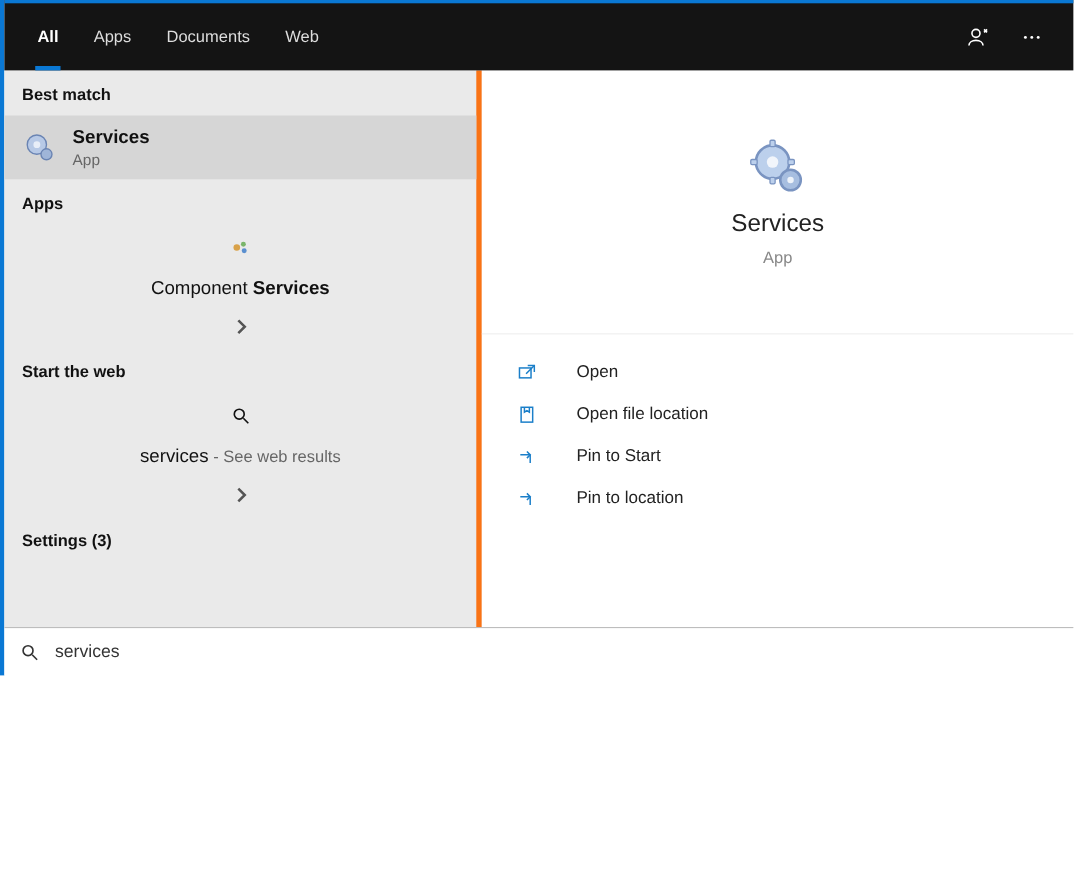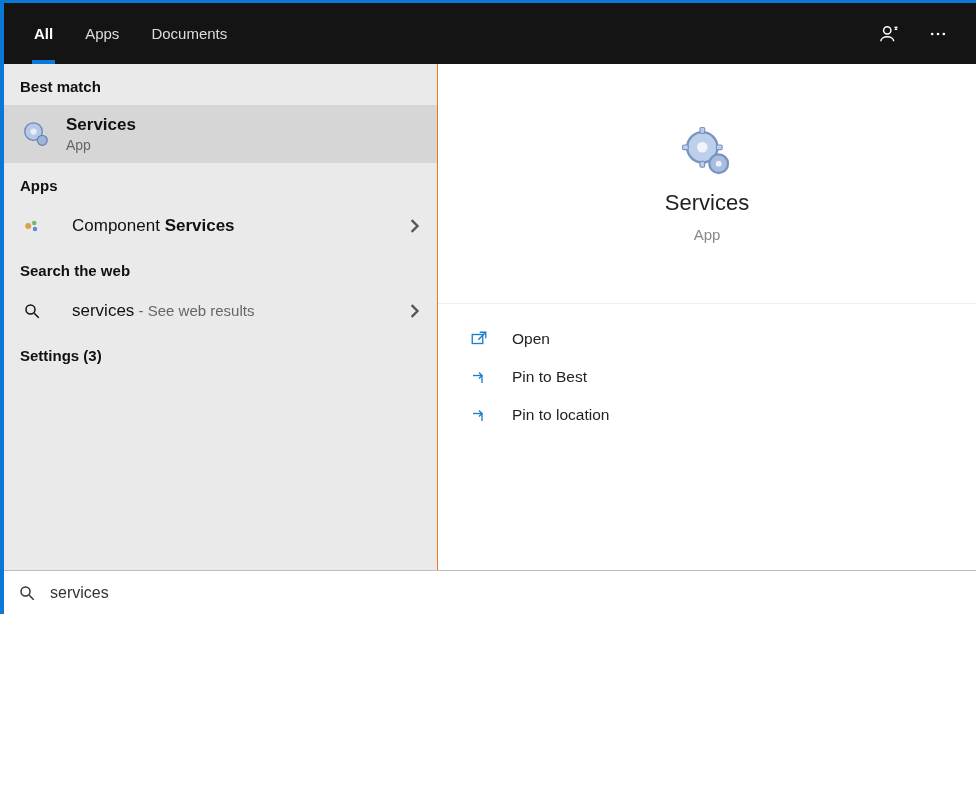--- a/index.html
+++ b/index.html
@@ -13,44 +13,44 @@
   .tab.active { color: #fff; font-weight: 600; }
   .tab.active::after { content:""; position:absolute; left:14px; right:14px; bottom:0; height:4px; background:#0a78d4; }
   .tab .chev { margin-left: 6px; }
   .tabbar-spacer { flex: 1; }
   .tabbar-icon { width: 48px; height: 48px; display: flex; align-items: center; justify-content: center; color:#fff; cursor:pointer; }
 
   
   .main { flex: 1; display: flex; min-height: 0; }
 
   
-  .left { width: 434px; background: #eaeaea; display: flex; flex-direction: column; border-right: 1px solid #f97316; }
+  .left { width: 434px; background: #eaeaea; display: flex; flex-direction: column; border-right: 5px solid #f97316; }
   .section-header { font-size: 15px; font-weight: 600; color:#111; padding: 14px 16px 10px 16px; }
   .best-match { background: #d6d6d6; display: flex; align-items: center; padding: 10px 16px; gap: 14px; cursor:pointer; }
   .gear-icon { width: 32px; height: 32px; display:flex; align-items:center; justify-content:center; }
   .best-match .titles { display:flex; flex-direction:column; }
   .best-match .title { font-size: 17px; font-weight: 700; color:#111; }
   .best-match .sub { font-size: 14px; color:#666; margin-top:2px; }
 
-  .row { display:flex; align-items:center; padding: 12px 16px; gap: 28px; cursor:pointer; }
+  .row { display:flex; align-items:center; padding: 12px 16px; gap: 18px; cursor:pointer;flex-direction:column; }
   .row .ricon { width: 24px; display:flex; justify-content:center; color:#222; }
   .row .label { flex:1; font-size: 17px; color:#111; }
   .row .label .bold { font-weight: 700; }
   .row .label .hint { color:#666; font-size:15px;margin-top:40px; }
   .row .chev { color:#555; }
 
   
   .right { flex:1; background:#fff; display:flex; flex-direction:column; }
   .detail-top { height: 240px; display:flex; flex-direction:column; align-items:center; justify-content:center; gap:10px; border-bottom:1px solid #eee; }
   .big-gear { width: 56px; height: 56px; }
   .detail-title { font-size: 22px; color:#222; }
   .detail-sub { font-size: 15px; color:#888; }
 
   .actions { padding: 16px 24px; display:flex; flex-direction:column; }
-  .action { display:flex; align-items:center; gap:22px; padding:10px 6px; cursor:pointer; font-size:15.5px; color:#222; }
+  .action { display:flex; align-items:center; gap:34px; padding:10px 6px; cursor:pointer; font-size:15.5px; color:#222; }
   .action .aicon { width:22px; display:flex; justify-content:center; color:#1b7fc9; }
 
   
   .searchbar { height: 44px; border-top:1px solid #bdbdbd; background:#fff; display:flex; align-items:center; padding: 0 14px; gap:14px; }
   .searchbar .sicon { color:#333; }
   .searchbar input { border:none; outline:none; font-size:16px; flex:1; background:transparent; color:#333; }
 
   svg { display:block; }
 </style>
 </head>
@@ -60,20 +60,23 @@
 
   <div class="tabbar">
     <div class="tab active">
         <span>All</span>
       </div>
     <div class="tab">
         <span>Apps</span>
       </div>
     <div class="tab">
         <span>Documents</span>
+      </div>
+    <div class="tab">
+        <span>Web</span>
       </div>
     <div class="tabbar-spacer"></div>
     <div class="tabbar-icon">
       <svg width="22" height="22" viewBox="0 0 24 24" fill="none" stroke="#fff" stroke-width="1.6">
         <circle cx="9" cy="8" r="4"></circle>
           <path d="M2 20c0-3 3-5 7-5s7 2 7 5"></path>
           <path d="M17 4l3 3m0-3l-3 3"></path>
       </svg>
     </div>
     <div class="tabbar-icon">
@@ -118,21 +121,21 @@
         <span class="label">
           <span>Component </span><span class="bold">Services</span>
         </span>
         <span class="chev">
           <svg width="14" height="14" viewBox="0 0 12 12" fill="none" stroke="#555" stroke-width="2">
               <path d="M4 1 L9 6 L4 11"></path>
             </svg>
         </span>
       </div>
 
-      <div class="section-header">Search the web</div>
+      <div class="section-header">Start the web</div>
 
       <div class="row">
         <span class="ricon">
           <svg width="18" height="18" viewBox="0 0 24 24" fill="none" stroke="#111" stroke-width="2">
               <circle cx="10" cy="10" r="6"></circle>
               <line x1="15" y1="15" x2="21" y2="21"></line>
             </svg>
         </span>
         <span class="label">
           <span>services</span><span class="hint"> - See web results</span>
@@ -177,26 +180,35 @@
                 <rect x="3" y="6" width="14" height="12"></rect>
                 <path d="M13 3h8v8"></path>
                 <path d="M21 3L11 13"></path>
               </svg>
           </span>
           <span>Open</span>
         </div>
         <div class="action">
           <span class="aicon">
             <svg width="18" height="18" viewBox="0 0 24 24" fill="none" stroke="#1b7fc9" stroke-width="1.8">
+                <rect x="5" y="3" width="14" height="18"></rect>
+                <path d="M9 3v6l3-2 3 2V3"></path>
+              </svg>
+          </span>
+          <span>Open file location</span>
+        </div>
+        <div class="action">
+          <span class="aicon">
+            <svg width="18" height="18" viewBox="0 0 24 24" fill="none" stroke="#1b7fc9" stroke-width="1.8">
                 <path d="M4 10h12"></path>
                 <path d="M12 6l4 4-4 4"></path>
                 <path d="M16 10v10"></path>
               </svg>
           </span>
-          <span>Pin to Best</span>
+          <span>Pin to Start</span>
         </div>
         <div class="action">
           <span class="aicon">
             <svg width="18" height="18" viewBox="0 0 24 24" fill="none" stroke="#1b7fc9" stroke-width="1.8">
                 <path d="M4 10h12"></path>
                 <path d="M12 6l4 4-4 4"></path>
                 <path d="M16 10v10"></path>
               </svg>
           </span>
           <span>Pin to location</span>

